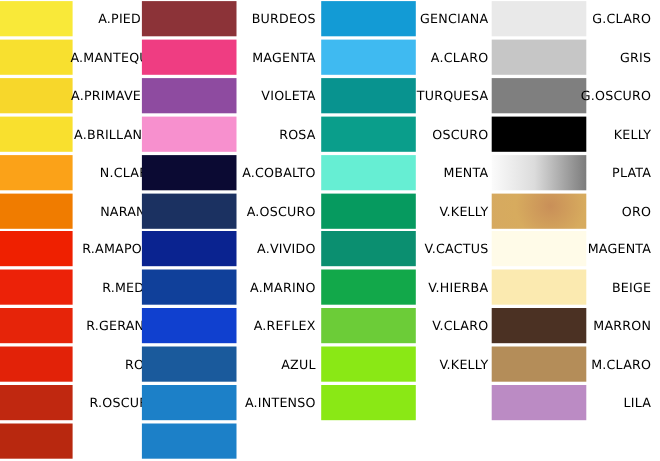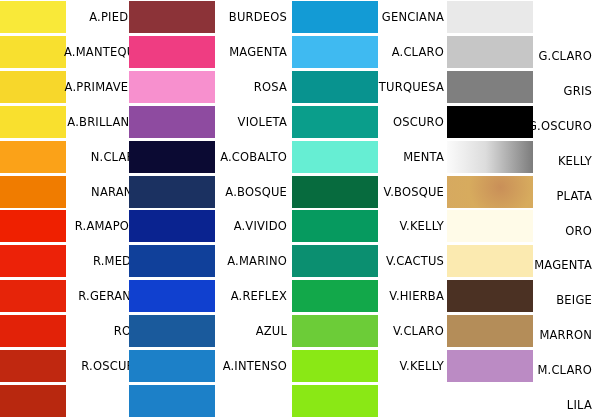--- a/index.html
+++ b/index.html
@@ -59,21 +59,21 @@
     text-align: right;
     font-size: 11.5px;
     letter-spacing: 0.2px;
     color: #000000;
     white-space: nowrap;
     overflow: visible;
   }
   .col-0 .label { right: 6px; }
   .col-1 .label { right: 6px; }
   .col-2 .label { right: 6px; }
-  .col-3 .label { right: 8px; margin-top: 39px; }
+  .col-3 .label { right: 8px; }
 </style>
 </head>
 <body>
 
 <div id="chart">
     <div class="col col-0">
       <div class="row">
         <div class="swatch" style="background: rgb(249, 233, 57);"></div>
         <div class="label">A.PIEDRA</div>
       </div>
@@ -125,34 +125,34 @@
     <div class="col col-1">
       <div class="row">
         <div class="swatch" style="background: rgb(140, 51, 56);"></div>
         <div class="label">BURDEOS</div>
       </div>
       <div class="row">
         <div class="swatch" style="background: rgb(239, 61, 130);"></div>
         <div class="label">MAGENTA</div>
       </div>
       <div class="row">
+        <div class="swatch" style="background: rgb(142, 75, 160);"></div>
+        <div class="label">VIOLETA</div>
+      </div>
+      <div class="row">
         <div class="swatch" style="background: rgb(247, 144, 206);"></div>
         <div class="label">ROSA</div>
       </div>
       <div class="row">
-        <div class="swatch" style="background: rgb(142, 75, 160);"></div>
-        <div class="label">VIOLETA</div>
-      </div>
-      <div class="row">
         <div class="swatch" style="background: rgb(11, 10, 51);"></div>
         <div class="label">A.COBALTO</div>
       </div>
       <div class="row">
         <div class="swatch" style="background: rgb(27, 49, 97);"></div>
-        <div class="label">A.BOSQUE</div>
+        <div class="label">A.OSCURO</div>
       </div>
       <div class="row">
         <div class="swatch" style="background: rgb(10, 35, 144);"></div>
         <div class="label">A.VIVIDO</div>
       </div>
       <div class="row">
         <div class="swatch" style="background: rgb(16, 64, 154);"></div>
         <div class="label">A.MARINO</div>
       </div>
       <div class="row">
@@ -187,24 +187,20 @@
       </div>
       <div class="row">
         <div class="swatch" style="background: rgb(10, 158, 139);"></div>
         <div class="label">OSCURO</div>
       </div>
       <div class="row">
         <div class="swatch" style="background: rgb(102, 238, 211);"></div>
         <div class="label">MENTA</div>
       </div>
       <div class="row">
-        <div class="swatch" style="background: rgb(7, 107, 62);"></div>
-        <div class="label">V.BOSQUE</div>
-      </div>
-      <div class="row">
         <div class="swatch" style="background: rgb(6, 154, 95);"></div>
         <div class="label">V.KELLY</div>
       </div>
       <div class="row">
         <div class="swatch" style="background: rgb(11, 143, 112);"></div>
         <div class="label">V.CACTUS</div>
       </div>
       <div class="row">
         <div class="swatch" style="background: rgb(18, 168, 74);"></div>
         <div class="label">V.HIERBA</div>

